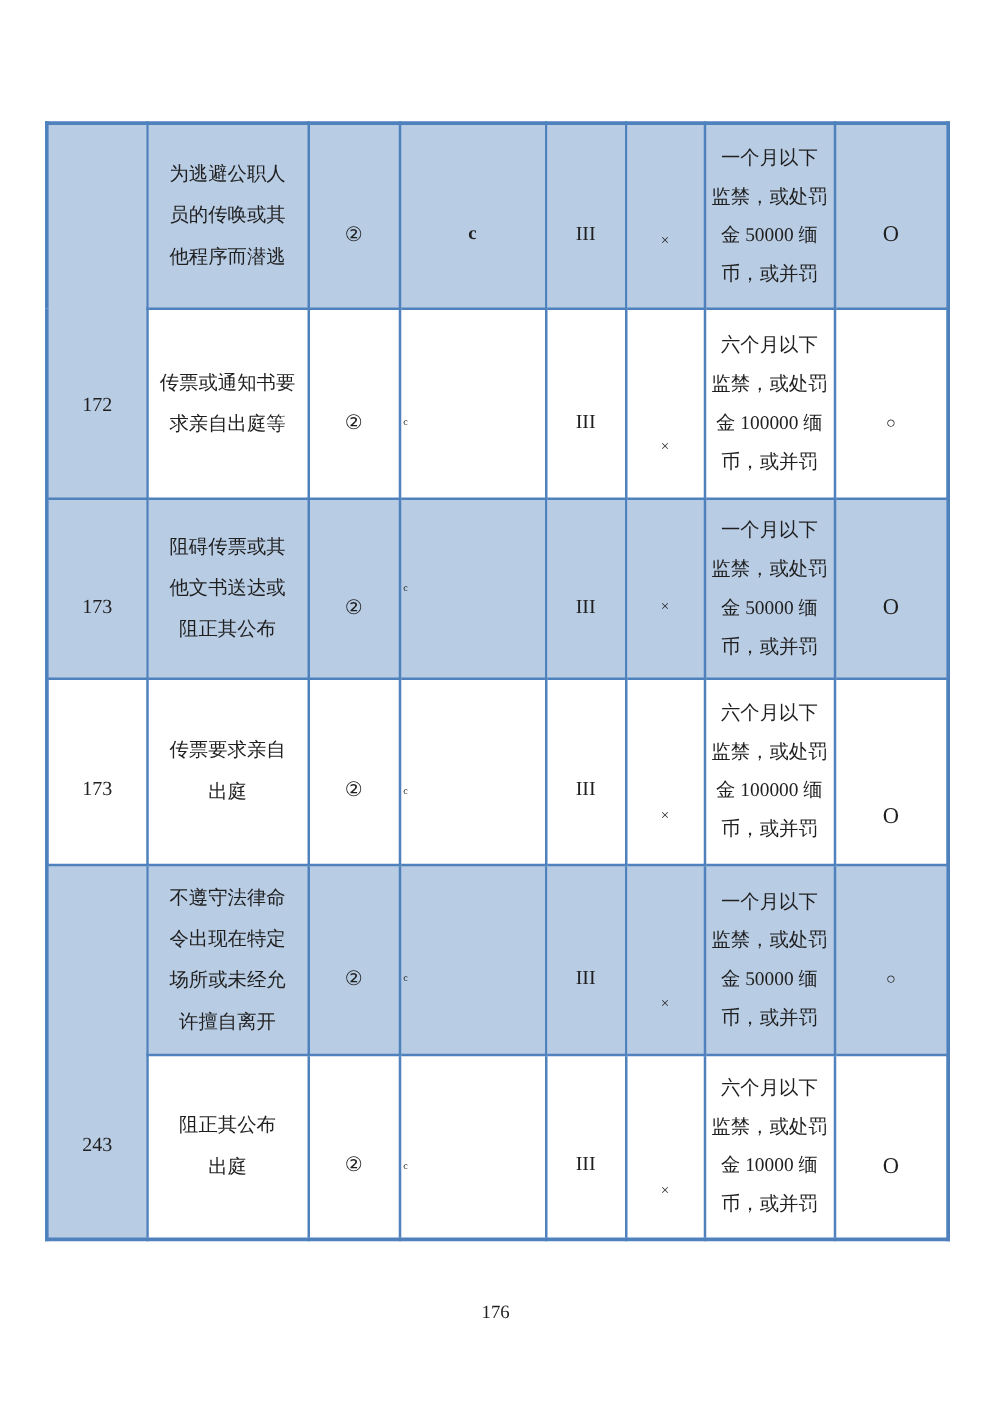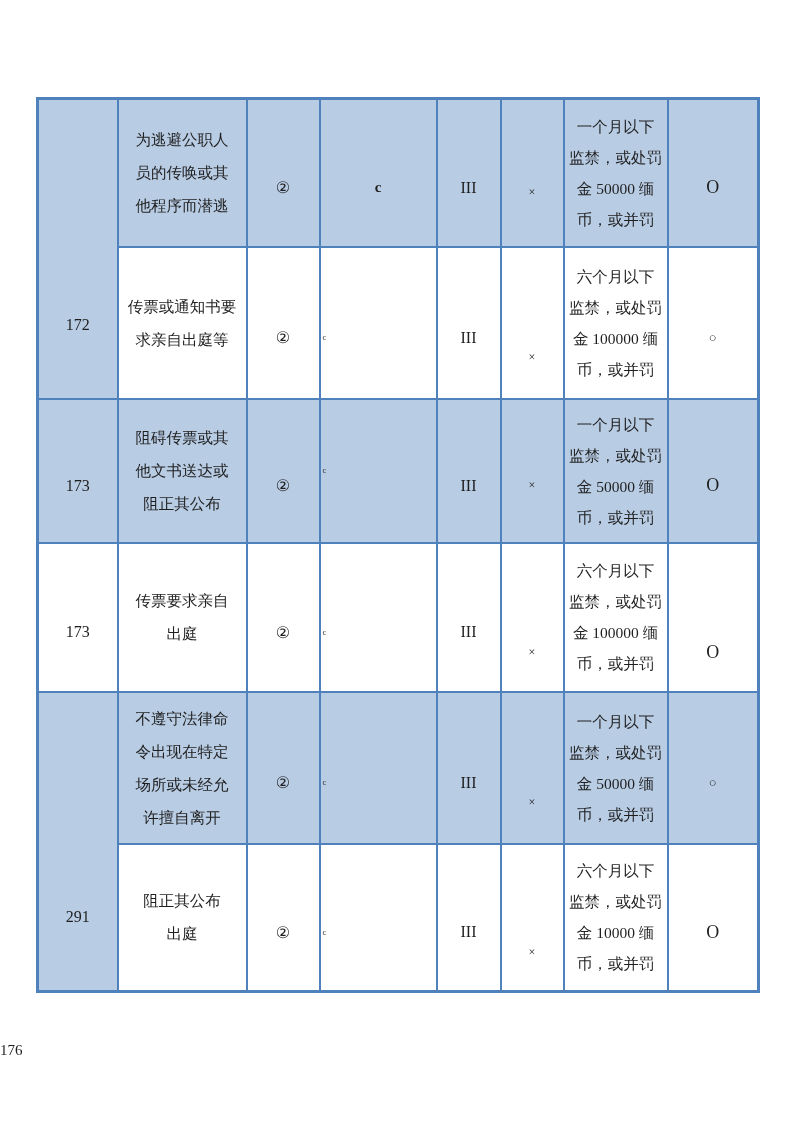--- a/index.html
+++ b/index.html
@@ -48,20 +48,21 @@
   
   .dy15 { position: relative; top: 15px; }
   .dy20 { position: relative; top: 20px; }
   .dy35 { position: relative; top: 35px; }
 
   .page-number {
     position: absolute;
     top: 1042px;
     left: 0;
     width: 100%;
+    text-align: center;
     font-size: 15px;
   }
 </style>
 </head>
 <body>
 
 <table class="penalty-table">
   <colgroup>
     <col style="width:80px">
     <col style="width:129px">
@@ -129,21 +130,21 @@
       <td class="sym"><span class="dy15">III</span></td>
       <td class="cross"><span class="dy35">×</span></td>
       <td class="pen"><span>六个月以下
 监禁，或处罚
 金 100000 缅
 币，或并罚</span></td>
       <td class="mark-big"><span class="dy35">O</span></td>
     </tr>
 
     <tr style="height:152px">
-      <td rowspan="2" class="blue num vb"><span>291</span></td>
+      <td rowspan="2" class="blue num vb"><span>243</span></td>
       <td class="blue desc"><span>不遵守法律命
 令出现在特定
 场所或未经允
 许擅自离开</span></td>
       <td class="blue sym"><span class="dy15">②</span></td>
       <td class="blue c-small"><span class="dy15">c</span></td>
       <td class="blue sym"><span class="dy15">III</span></td>
       <td class="blue cross"><span class="dy35">×</span></td>
       <td class="blue pen"><span>一个月以下
 监禁，或处罚

